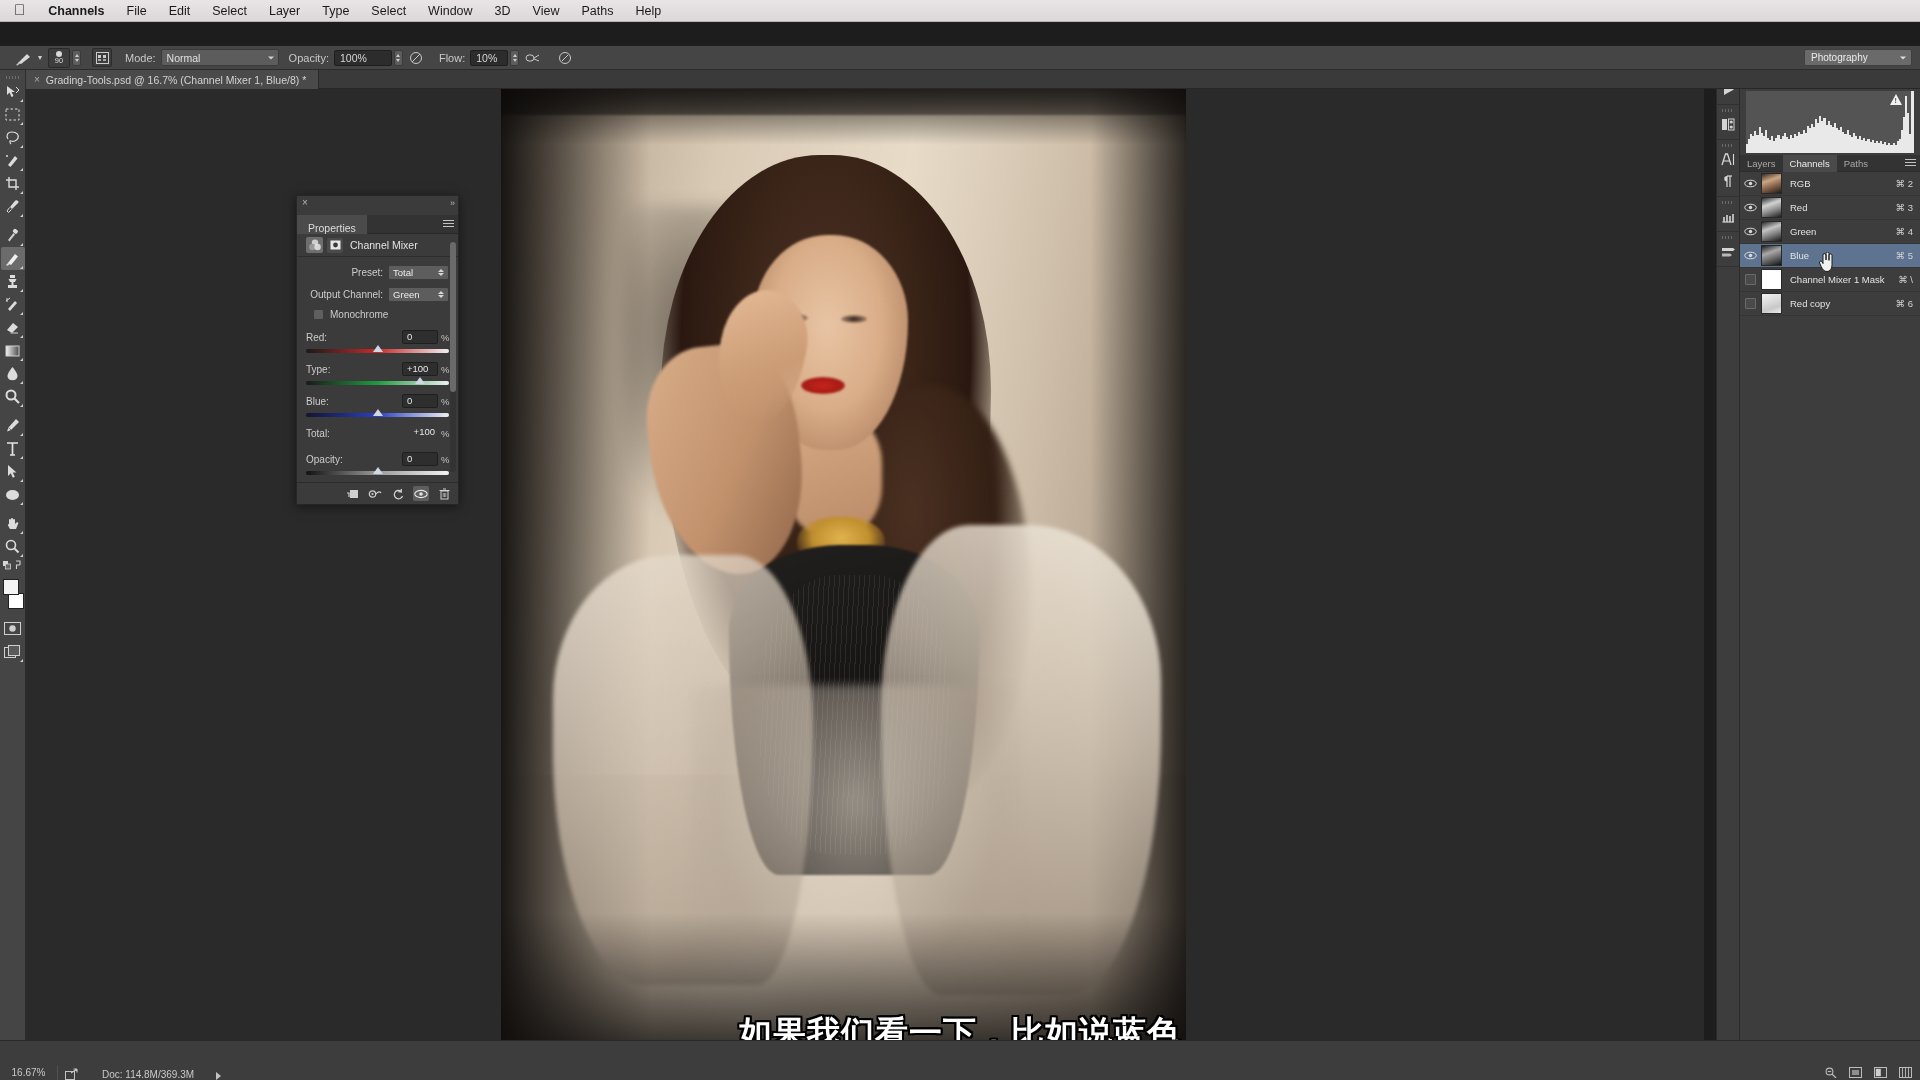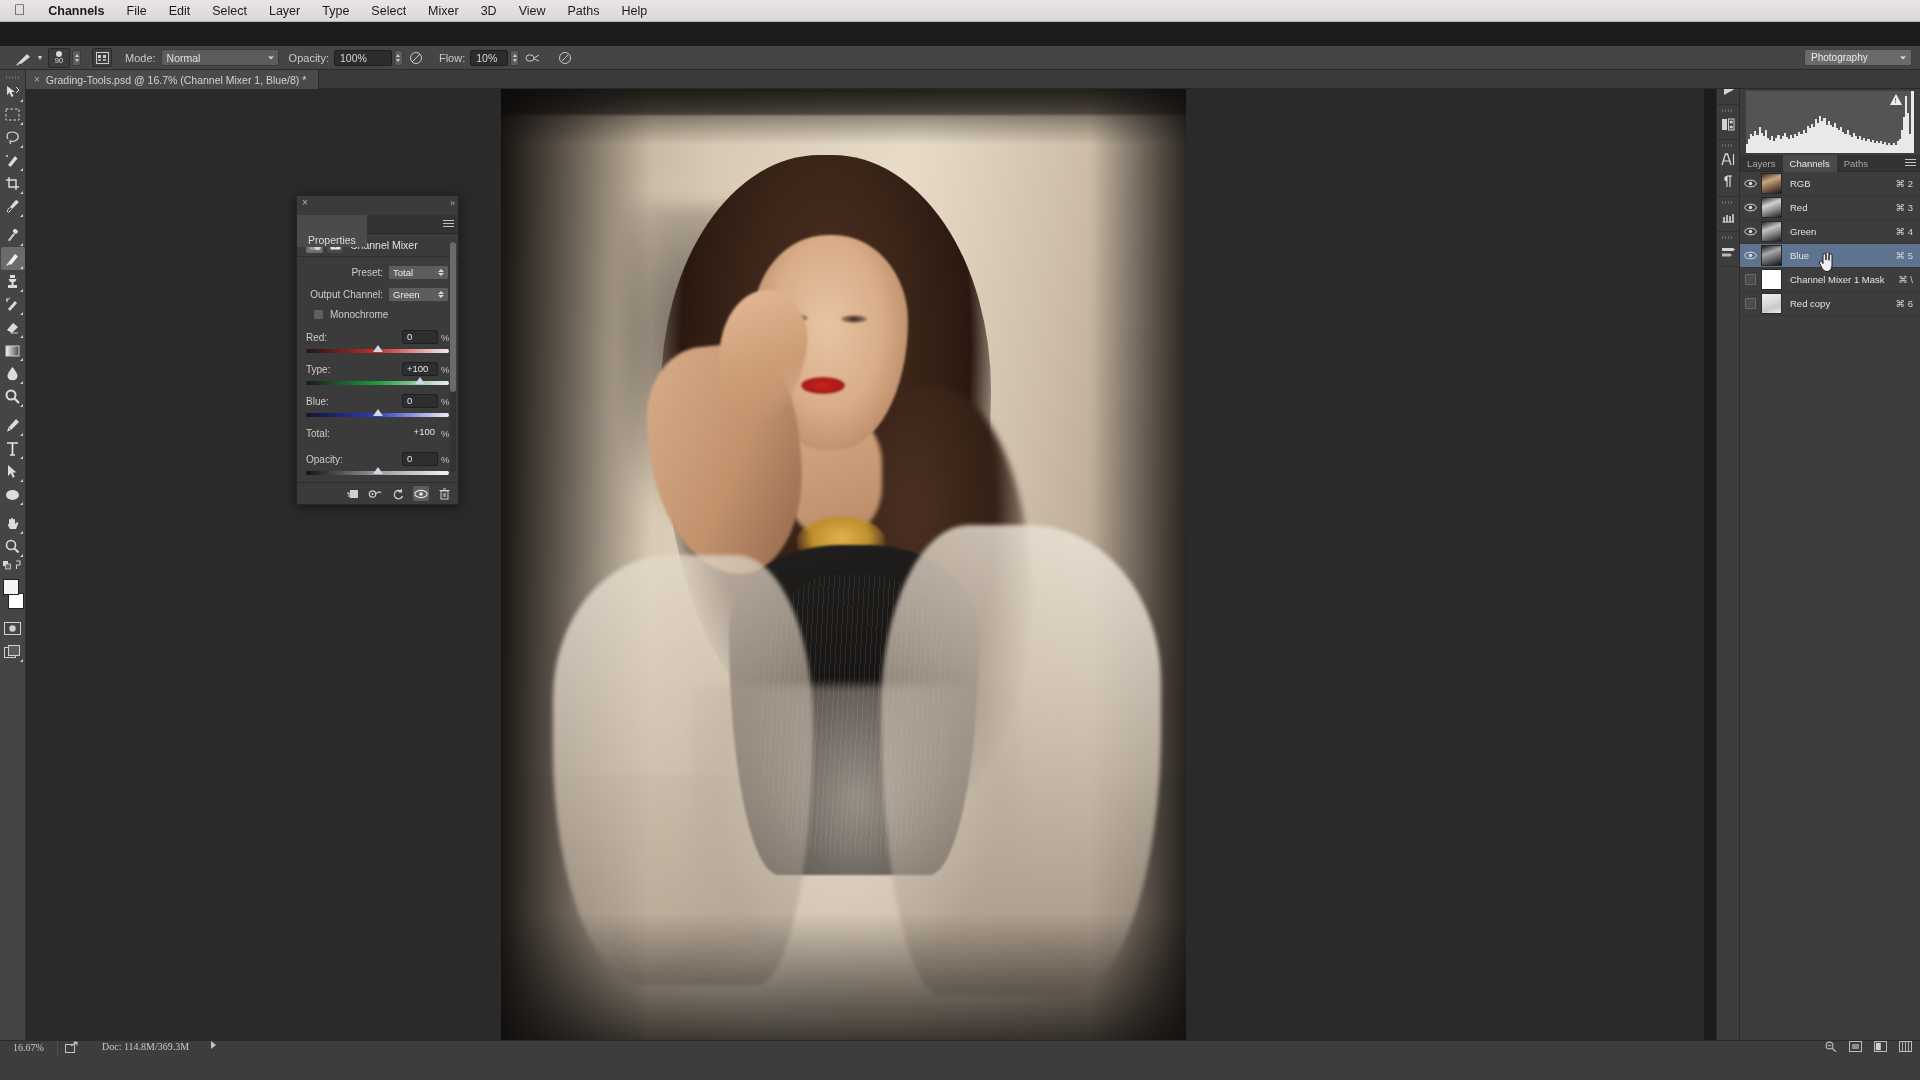--- a/index.html
+++ b/index.html
@@ -295,21 +295,21 @@
   }
   .props-head .dblarrow {
     position: absolute; right: 4px; top: 2px; font-size: 9px; color: #b5b5b5;
     letter-spacing: -1px;
   }
   .props-tabrow {
     height: 19px; background: #333333; position: relative;
     border-bottom: 1px solid #272727;
   }
   .props-tab {
-    position: absolute; left: 0; top: 0; height: 19px; padding: 16px 11px;
+    position: absolute; left: 0; top: 0; height: 19px; padding: 4px 11px;
     background: #4b4b4b; line-height: 19px;
     font-size: 10.5px; color: #dcdcdc;
   }
   .panel-menu {
     position: absolute; right: 4px; top: 5px; width: 11px; height: 9px;
   }
   .panel-menu i {
     display:block; height:1px; background:#c2c2c2; margin-bottom:2px;
   }
   .panel-menu i:nth-child(1){width:11px}
@@ -484,21 +484,21 @@
   }
   .cursor-hand {
     position: absolute; left: 78px; top: 182px; z-index: 60;
     pointer-events: none;
   }
 
   
   .statusbar {
     position: absolute; left: 0; bottom: 0; width: 1920px; height: 40px;
     background: #3d3d3d; border-top: 1px solid #2a2a2a;
-    display: flex; align-items: flex-start; z-index: 40; font-family: Liberation Serif, serif;
+    display: flex; align-items: flex-end; z-index: 40;
   }
   .st-zoom {
     font-size: 10px; color: #c9c9c9; width: 58px; text-align: center;
     border-right: 1px solid #505050; line-height: 14px;
   }
   .st-ico { width: 26px; display:flex; justify-content:center; color:#c3c3c3; }
   .st-doc { font-size: 10px; color: #c9c9c9; margin-left: 18px; }
   .st-arrow {
     margin-left: 22px; width: 0; height: 0;
     border-top: 4px solid transparent; border-bottom: 4px solid transparent;
@@ -519,21 +519,21 @@
 
   <div class="macbar">
     <span class="apple"></span>
     <span class="mi bold">Channels</span>
     <span class="mi">File</span>
     <span class="mi">Edit</span>
     <span class="mi">Select</span>
     <span class="mi">Layer</span>
     <span class="mi">Type</span>
     <span class="mi">Select</span>
-    <span class="mi">Mixer</span>
+    <span class="mi">Window</span>
     <span class="mi">3D</span>
     <span class="mi">View</span>
     <span class="mi">Paths</span>
     <span class="mi">Help</span>
   </div>
 
 
   <div class="options">
     <div style="width:14px"></div>
     <div style="display:flex;align-items:center;">
@@ -798,20 +798,21 @@
       <div class="ph-dress-stripes"></div>
       <div class="ph-sheerL"></div>
       <div class="ph-sheerR"></div>
       <div class="ph-sheerMid"></div>
       <div class="ph-btm"></div>
     </div>
   </div>
 
   <div class="hscroll"></div>
 
+  <div class="subtitle">如果我们看一下，比如说蓝色</div>
 
   <div class="props">
     <div class="props-head">
       <span class="closex">×</span>
       <span class="dblarrow">»</span>
     </div>
     <div class="props-tabrow">
       <div class="props-tab">Properties</div>
       <div class="panel-menu">
           <i></i>

